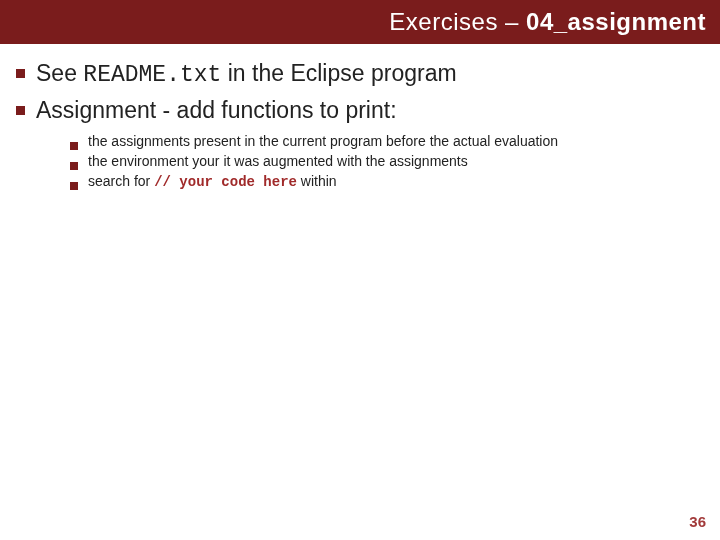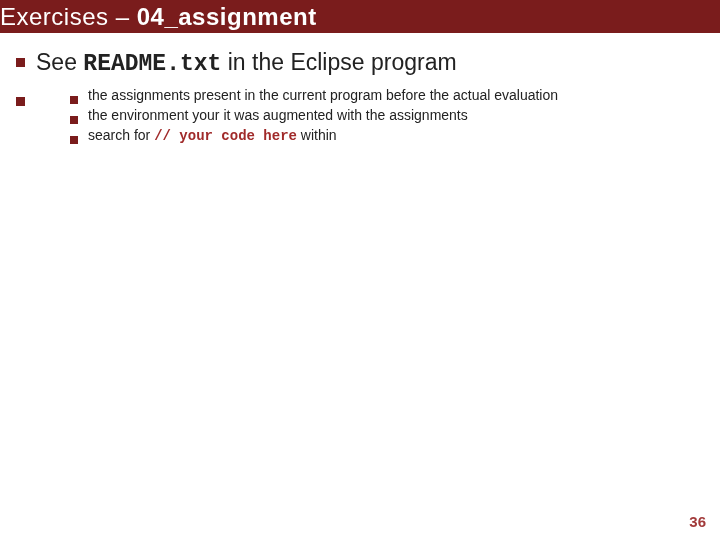--- a/index.html
+++ b/index.html
@@ -5,24 +5,24 @@
   * { margin: 0; padding: 0; box-sizing: border-box; }
   html, body { width: 720px; height: 540px; overflow: hidden; }
   body {
     background: #ffffff;
     font-family: Verdana, Geneva, sans-serif;
     color: #222;
     position: relative;
   }
   .header {
     background: #7a1c1c;
-    height: 33px;
+    height: 44px;
     display: flex;
     align-items: center;
-    justify-content: flex-start;
+    justify-content: flex-end;
     padding-right: 14px;
   }
   .header-title {
     color: #ffffff;
     font-size: 24px;
     font-weight: 400;
     letter-spacing: 0.5px;
   }
   .header-title .bold { font-weight: 700; }
   .content {
@@ -65,21 +65,21 @@
     content: "";
     position: absolute;
     left: 34px;
     top: 10px;
     width: 8px;
     height: 8px;
     background: #7a1c1c;
   }
   .code {
     font-family: "Courier New", Courier, monospace;
-    font-weight: 700;
+    font-weight: 400;
   }
   .code-red {
     font-family: "Courier New", Courier, monospace;
     font-weight: 700;
     color: #a02a2a;
     text-align: right;
   }
   .page-num {
     position: absolute;
     bottom: 10px;
@@ -98,20 +98,21 @@
     <span>Exercises – </span><span class="bold">04_assignment</span>
   </div>
 </div>
 
 <div class="content">
   <ul class="top">
     <li>
       <span>See </span><span class="code">README.txt</span><span> in the Eclipse program</span>
     </li>
     <li>
+      <span>Assignment - add functions to print:</span>
       <ul class="sub">
         <li>
           <span>the assignments present in the current program before the actual evaluation</span>
         </li>
         <li>
           <span>the environment your it was augmented with the assignments</span>
         </li>
         <li>
           <span>search for </span><span class="code-red">// your code here</span><span> within </span><br>
         </li>

